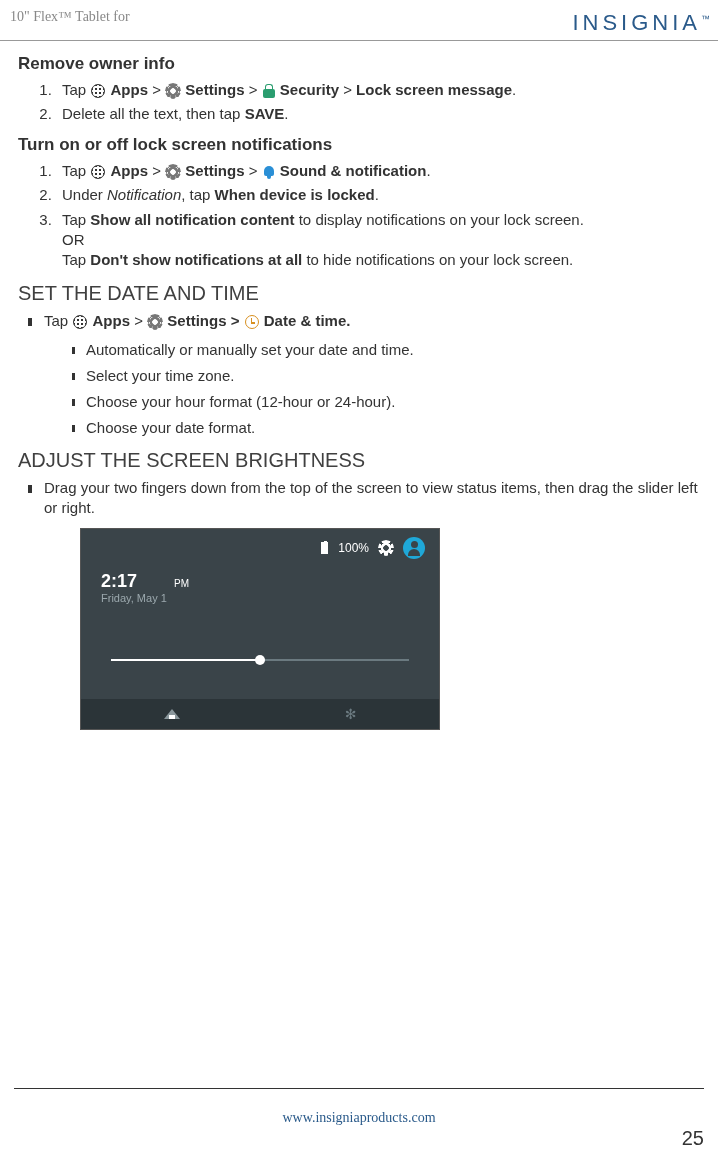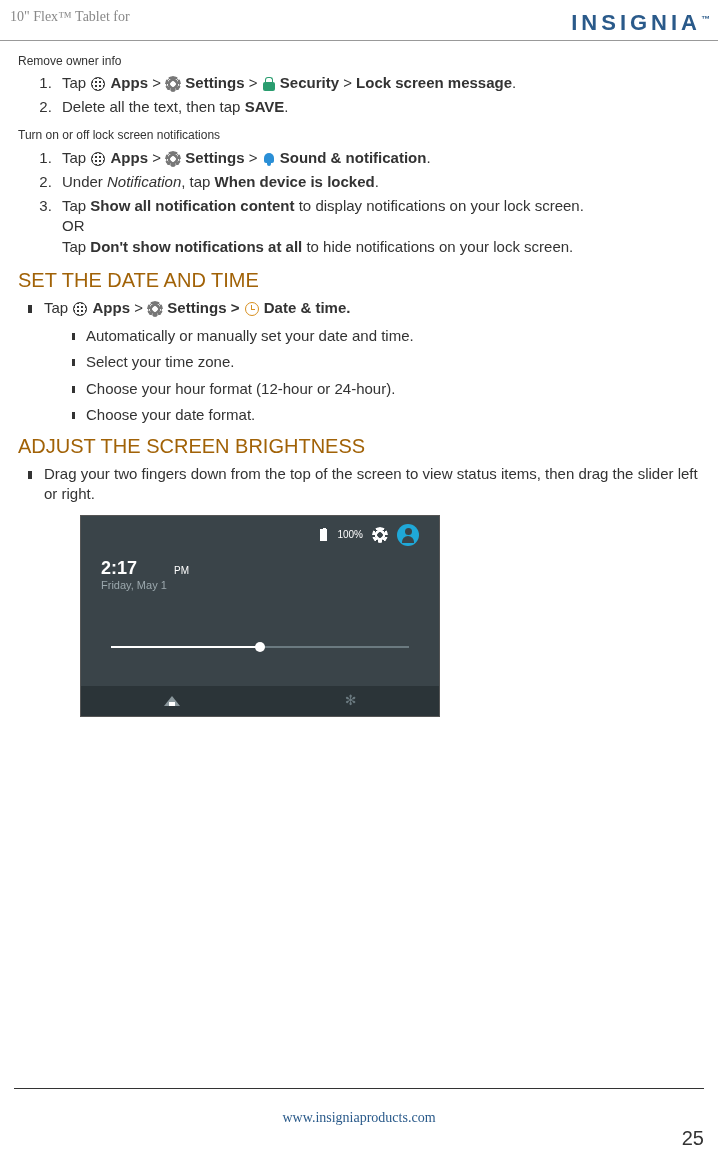--- a/index.html
+++ b/index.html
@@ -21,46 +21,46 @@
     border-bottom: 1px solid #999;
   }
   .header-left {
     color: #888;
     font-size: 14px;
     font-family: Georgia, serif;
   }
   .brand {
     color: #2a5a8a;
     font-size: 22px;
-    font-weight: 700;
+    font-weight: 400;
     letter-spacing: 4px;
     font-family: Arial, sans-serif;
   }
   .brand-tm { font-size: 9px; vertical-align: super; letter-spacing: 0; }
   .content { padding: 12px 14px 0 18px; }
   .sec-title {
-    font-weight: normal;
-    font-size: 12px;
+    font-weight: bold;
+    font-size: 17px;
     margin-bottom: 4px;
   }
   ol.num {
     list-style: decimal;
     margin-left: 38px;
     margin-bottom: 10px;
   }
   ol.num li {
     margin-bottom: 4px;
     padding-left: 6px;
   }
   .caps-title {
     font-size: 20px;
     font-weight: 400;
     margin-top: 4px;
     margin-bottom: 4px;
-    color: #a16207;
+    color: #404040;
   }
   ul.bul {
     list-style: none;
     margin-left: 26px;
     margin-bottom: 8px;
   }
   ul.bul > li { margin-bottom: 4px; position: relative; }
   ul.bul > li::before {
     content: "";
     position: absolute;
@@ -157,23 +157,23 @@
     width: 360px;
     height: 202px;
     background: #3a4449;
     border: 1px solid #555;
     position: relative;
     overflow: hidden;
     color: #fff;
     font-family: Arial, sans-serif;
   }
   .shot-status {
-    position:absolute; top:8px; right:20px;
+    position:absolute; top:8px; right:14px;
     display:flex; align-items:center; gap:10px;
-    font-size:10px;
+    font-size:12px;
   }
   .shot-batt {
     width:7px; height:12px; border:1px solid #fff; position:relative;
     background: linear-gradient(#fff,#fff) bottom/100% 100% no-repeat;
   }
   .shot-batt::before { content:""; position:absolute; top:-2px; left:2px; width:3px; height:2px; background:#fff; }
   .shot-gear-white {
     width:14px; height:14px; border-radius:50%;
     background: radial-gradient(circle,#3a4449 2.5px,#fff 3px,#fff 5px,transparent 5.5px);
     position:relative;

